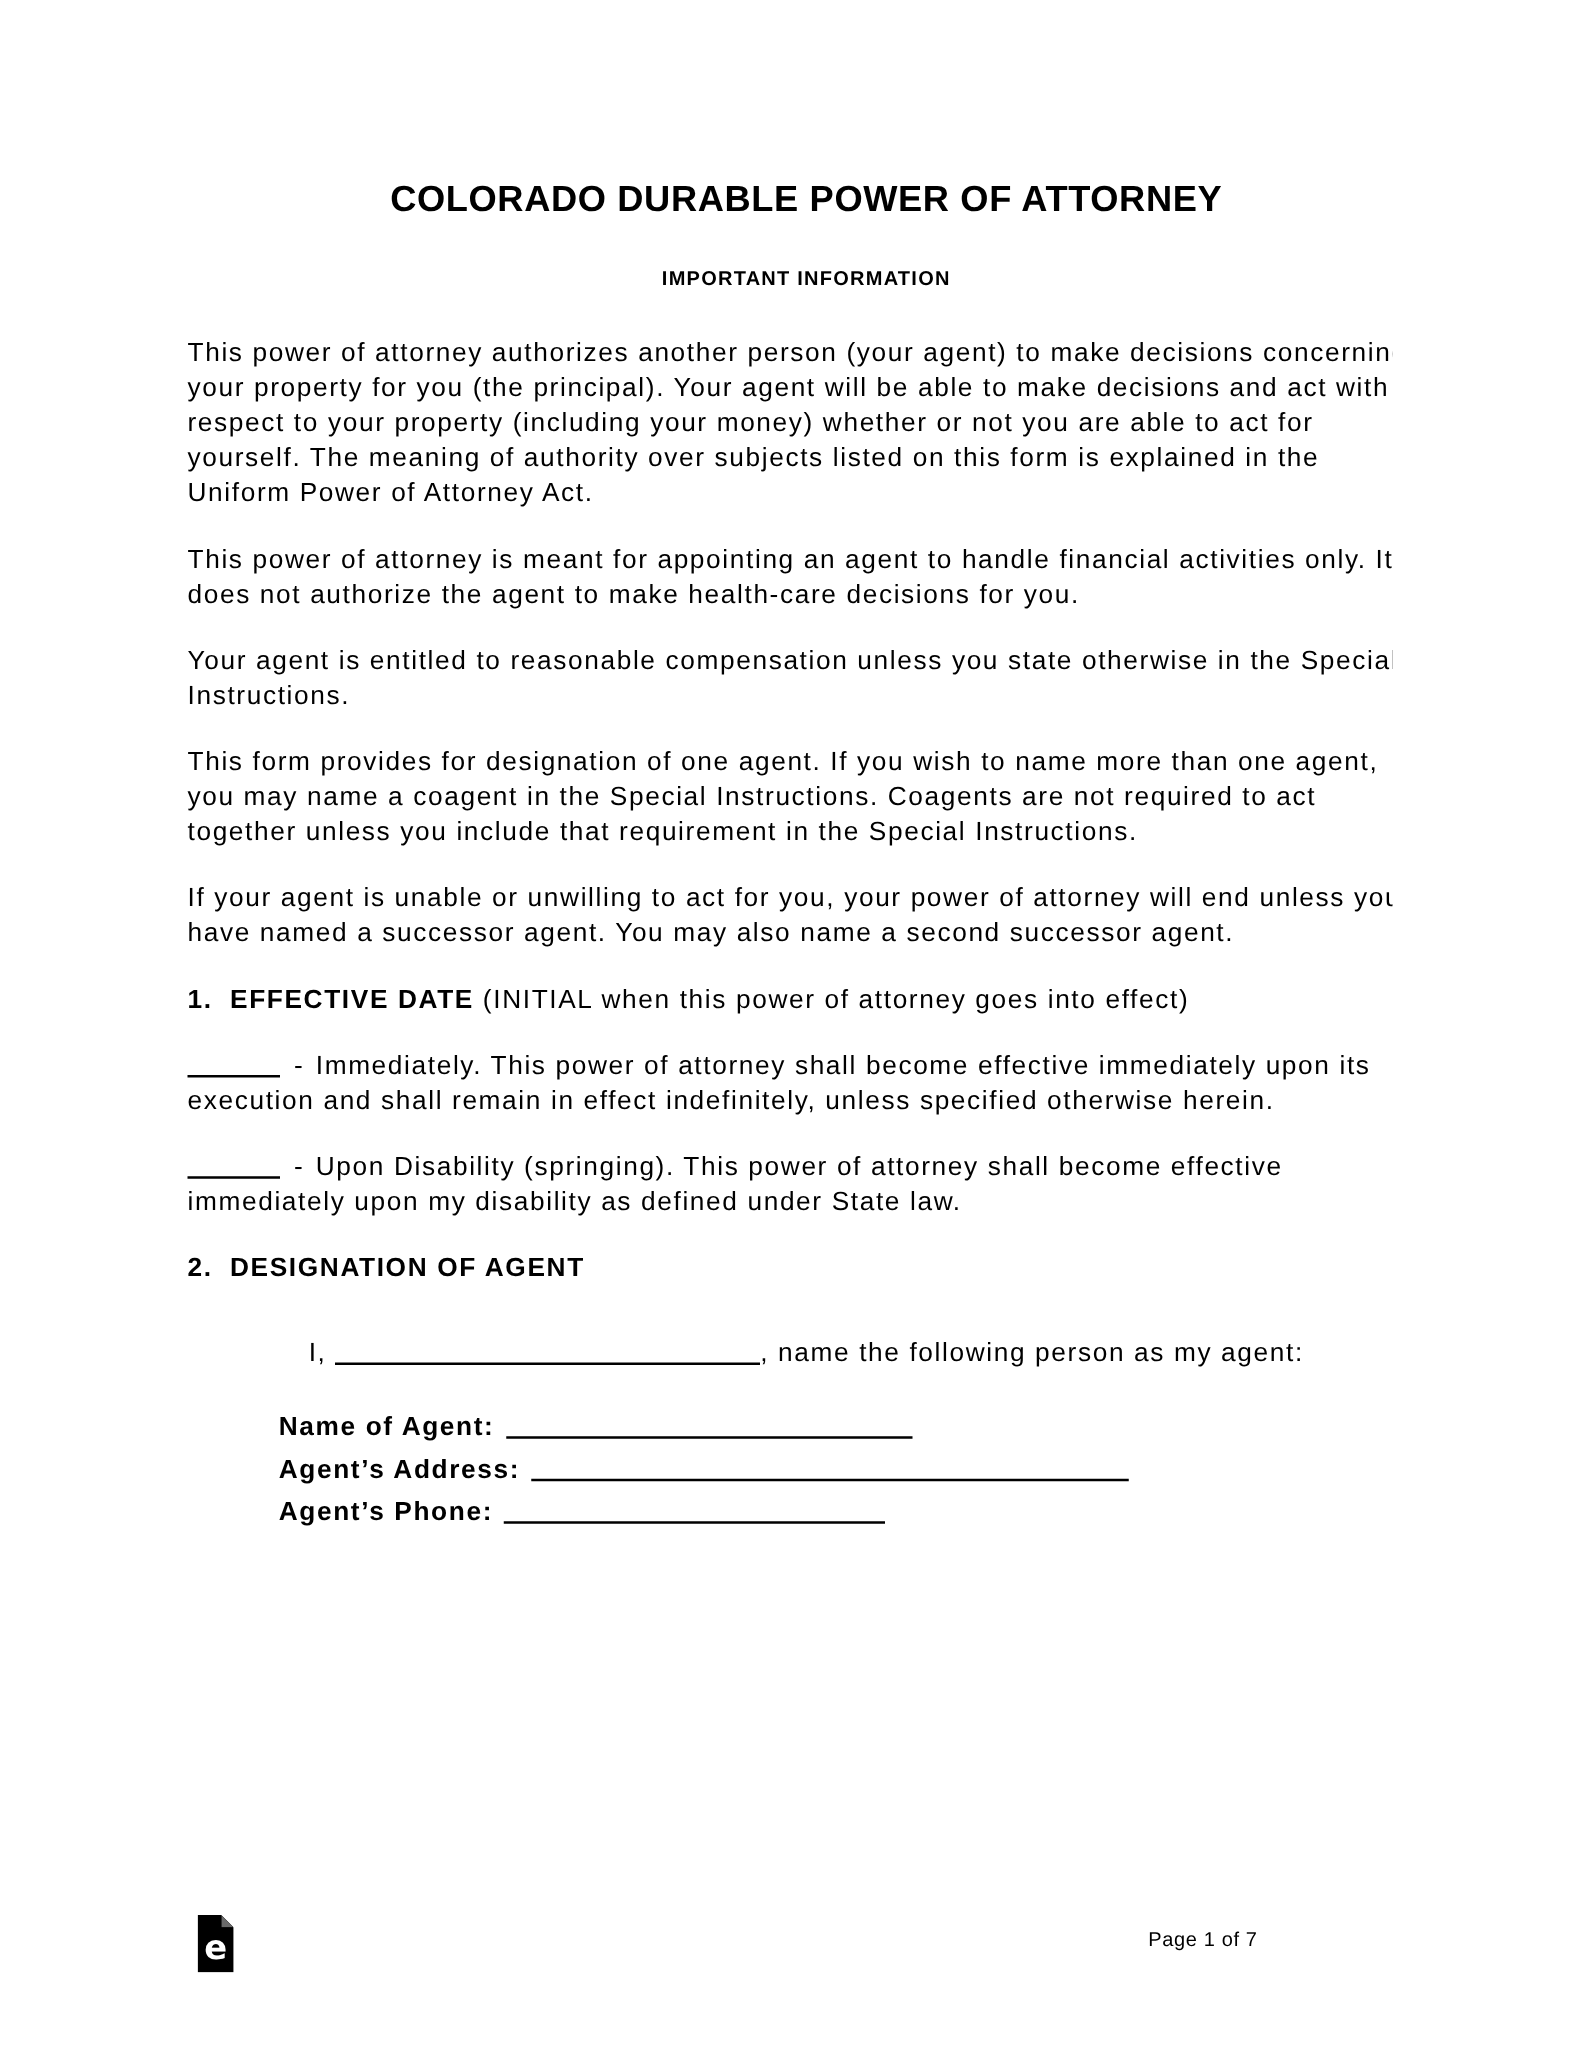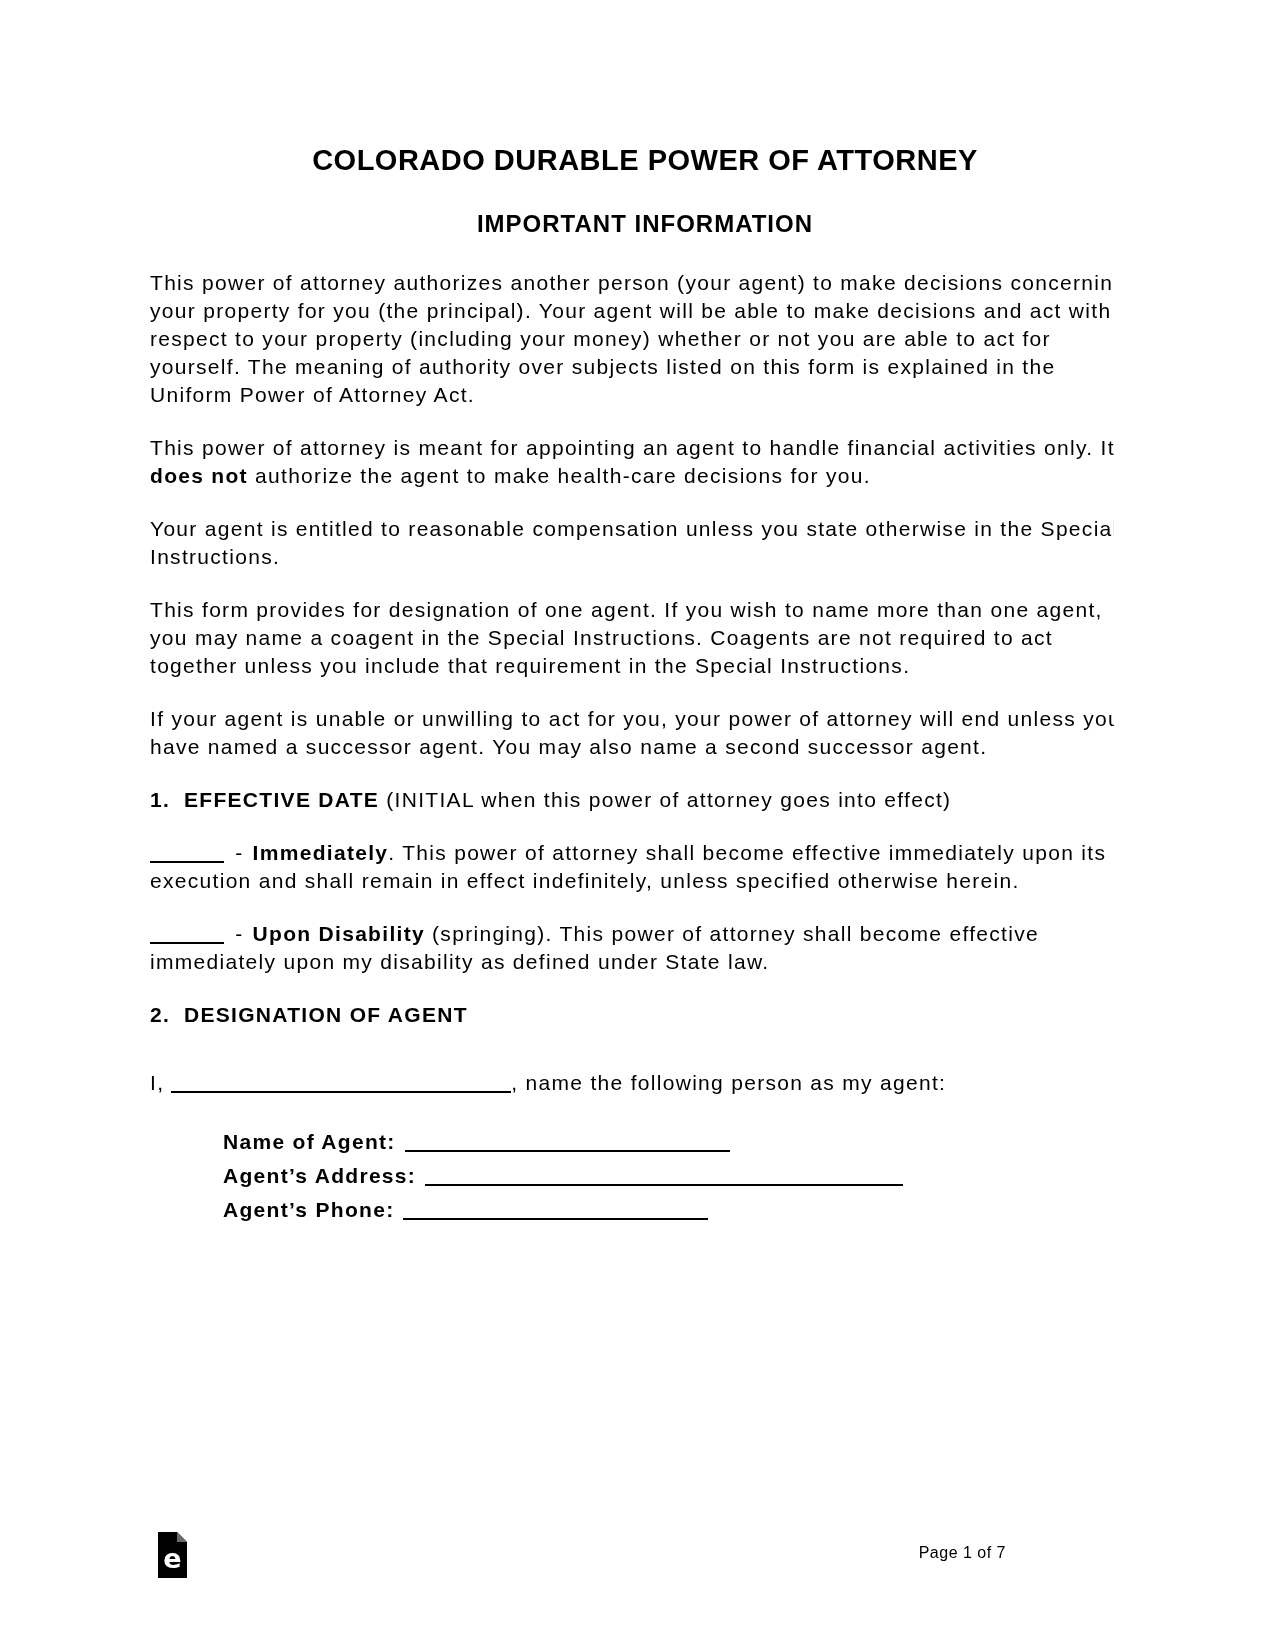--- a/index.html
+++ b/index.html
@@ -11,37 +11,37 @@
     font-size:21px;line-height:28px;letter-spacing:1.3px;
     overflow:hidden;
   }
   .content{position:absolute;left:150px;top:0;width:990px;}
   .title{
     margin:143px 0 0 0;text-align:center;
     font-size:29px;line-height:34px;font-weight:bold;letter-spacing:0.5px;
   }
   .subtitle{
     margin:35px 0 0 0;text-align:center;
-    font-size:24px;line-height:24px;font-weight:bold;letter-spacing:1px;
+    font-size:16px;line-height:24px;font-weight:bold;letter-spacing:1px;
   }
   .para{margin:25px 0 0 0;}
   .para.first{margin-top:33px;}
-  .b{font-weight:bold;text-align:center;}
+  .b{font-weight:normal;text-align:center;}
   .bold-para{font-weight:bold;}
   .sec{margin:25px 0 0 0;font-weight:bold;}
   .sec .note{font-weight:normal;}
   .sec-num{display:inline-block;min-width:34px;}
   .blank{
     display:inline-block;height:1em;
     border-bottom:2px solid #000;
     vertical-align:baseline;margin-bottom:-3px;
   }
   .blank-initial{width:74px;margin-right:2px;}
   .dash{margin:0 2px;}
-  .principal{margin-top:40px;}
+  .principal{margin-top:40px;text-align:center;}
   .blank-principal{width:340px;margin-left:7px;}
   .fields{margin:28px 0 0 73px;}
   .field{line-height:34px;font-weight:bold;}
   .flabel{margin-right:9px;}
   .blank-agent-name{width:325px;}
   .blank-agent-address{width:478px;}
   .blank-agent-phone{width:305px;}
   .logo{
     position:absolute;left:158px;top:1532px;width:29px;height:46px;
     background:#000;

